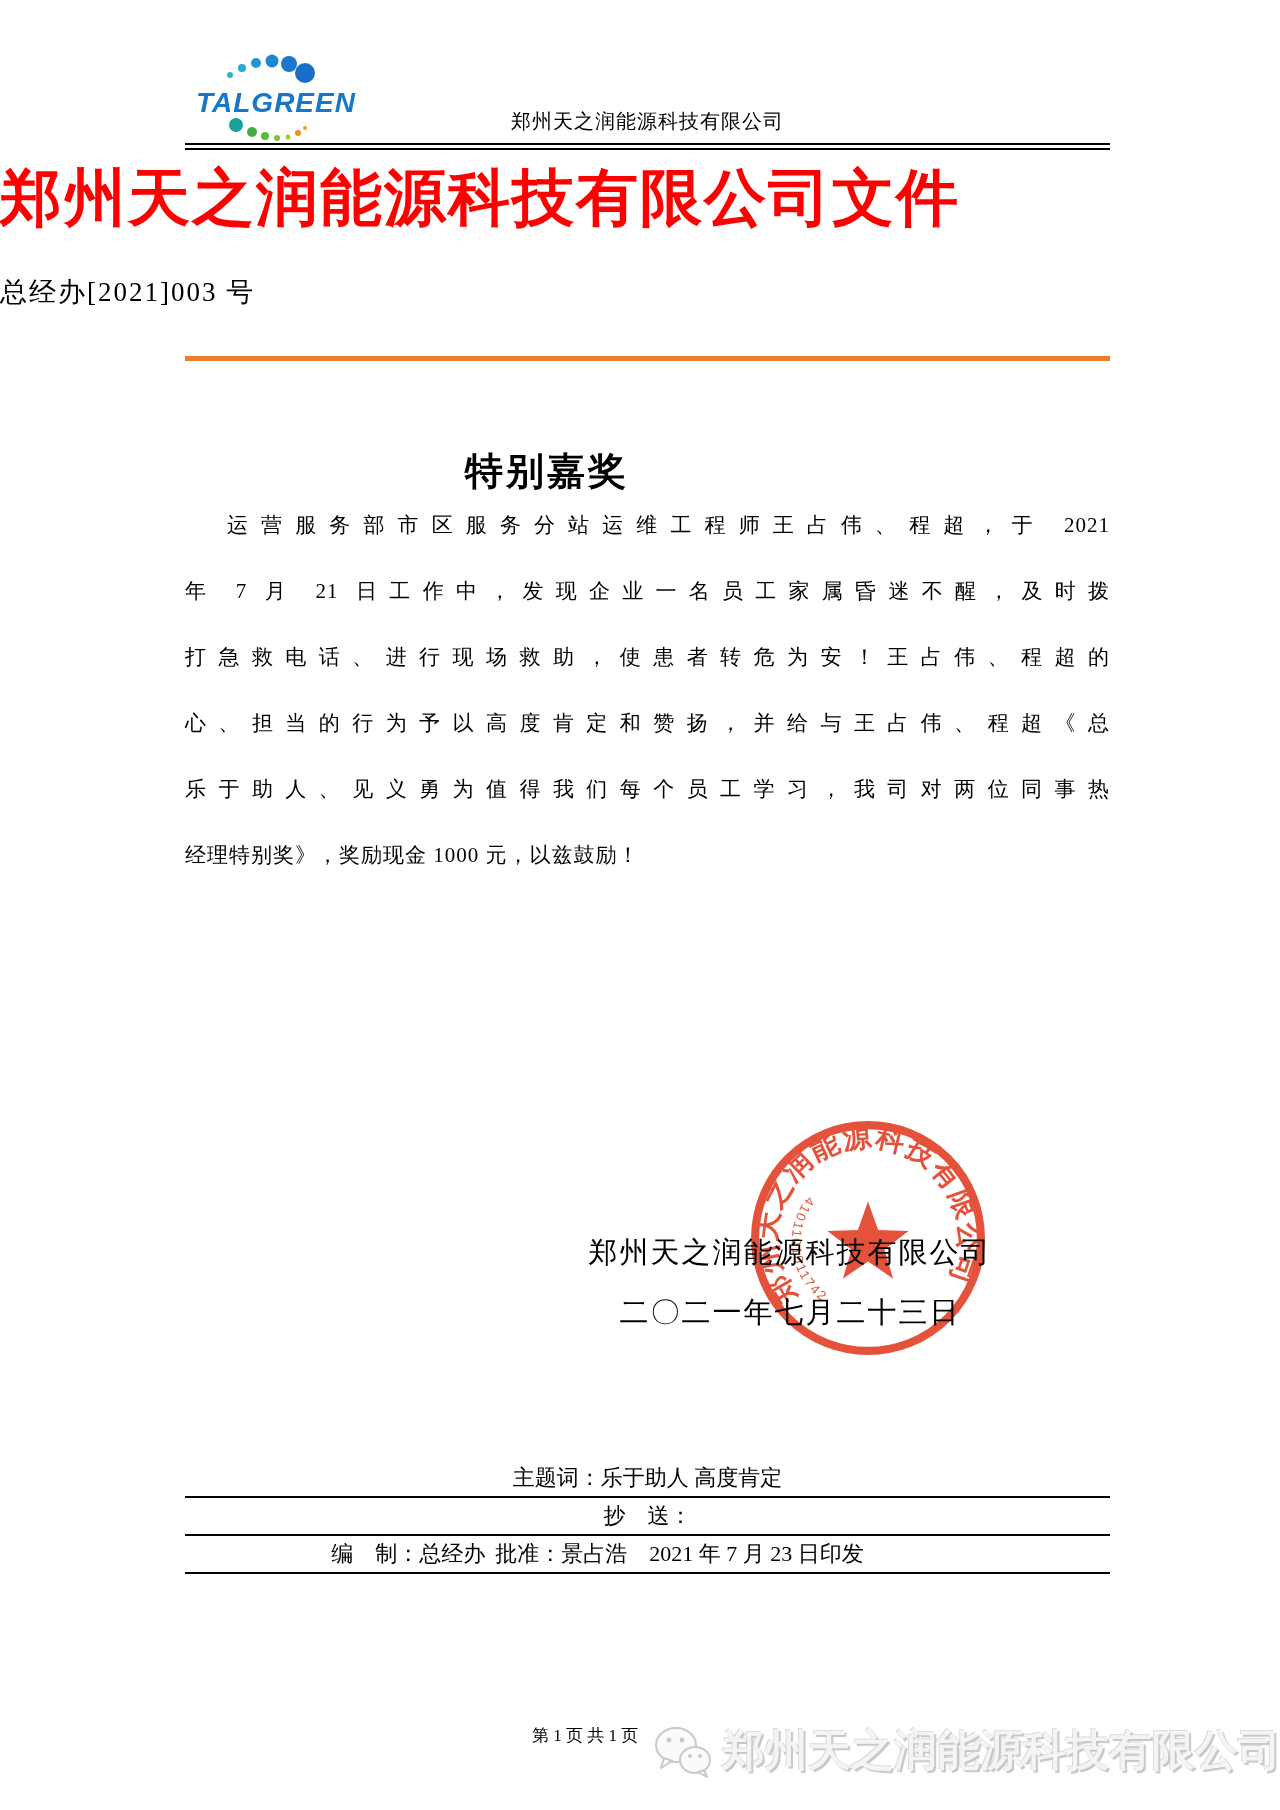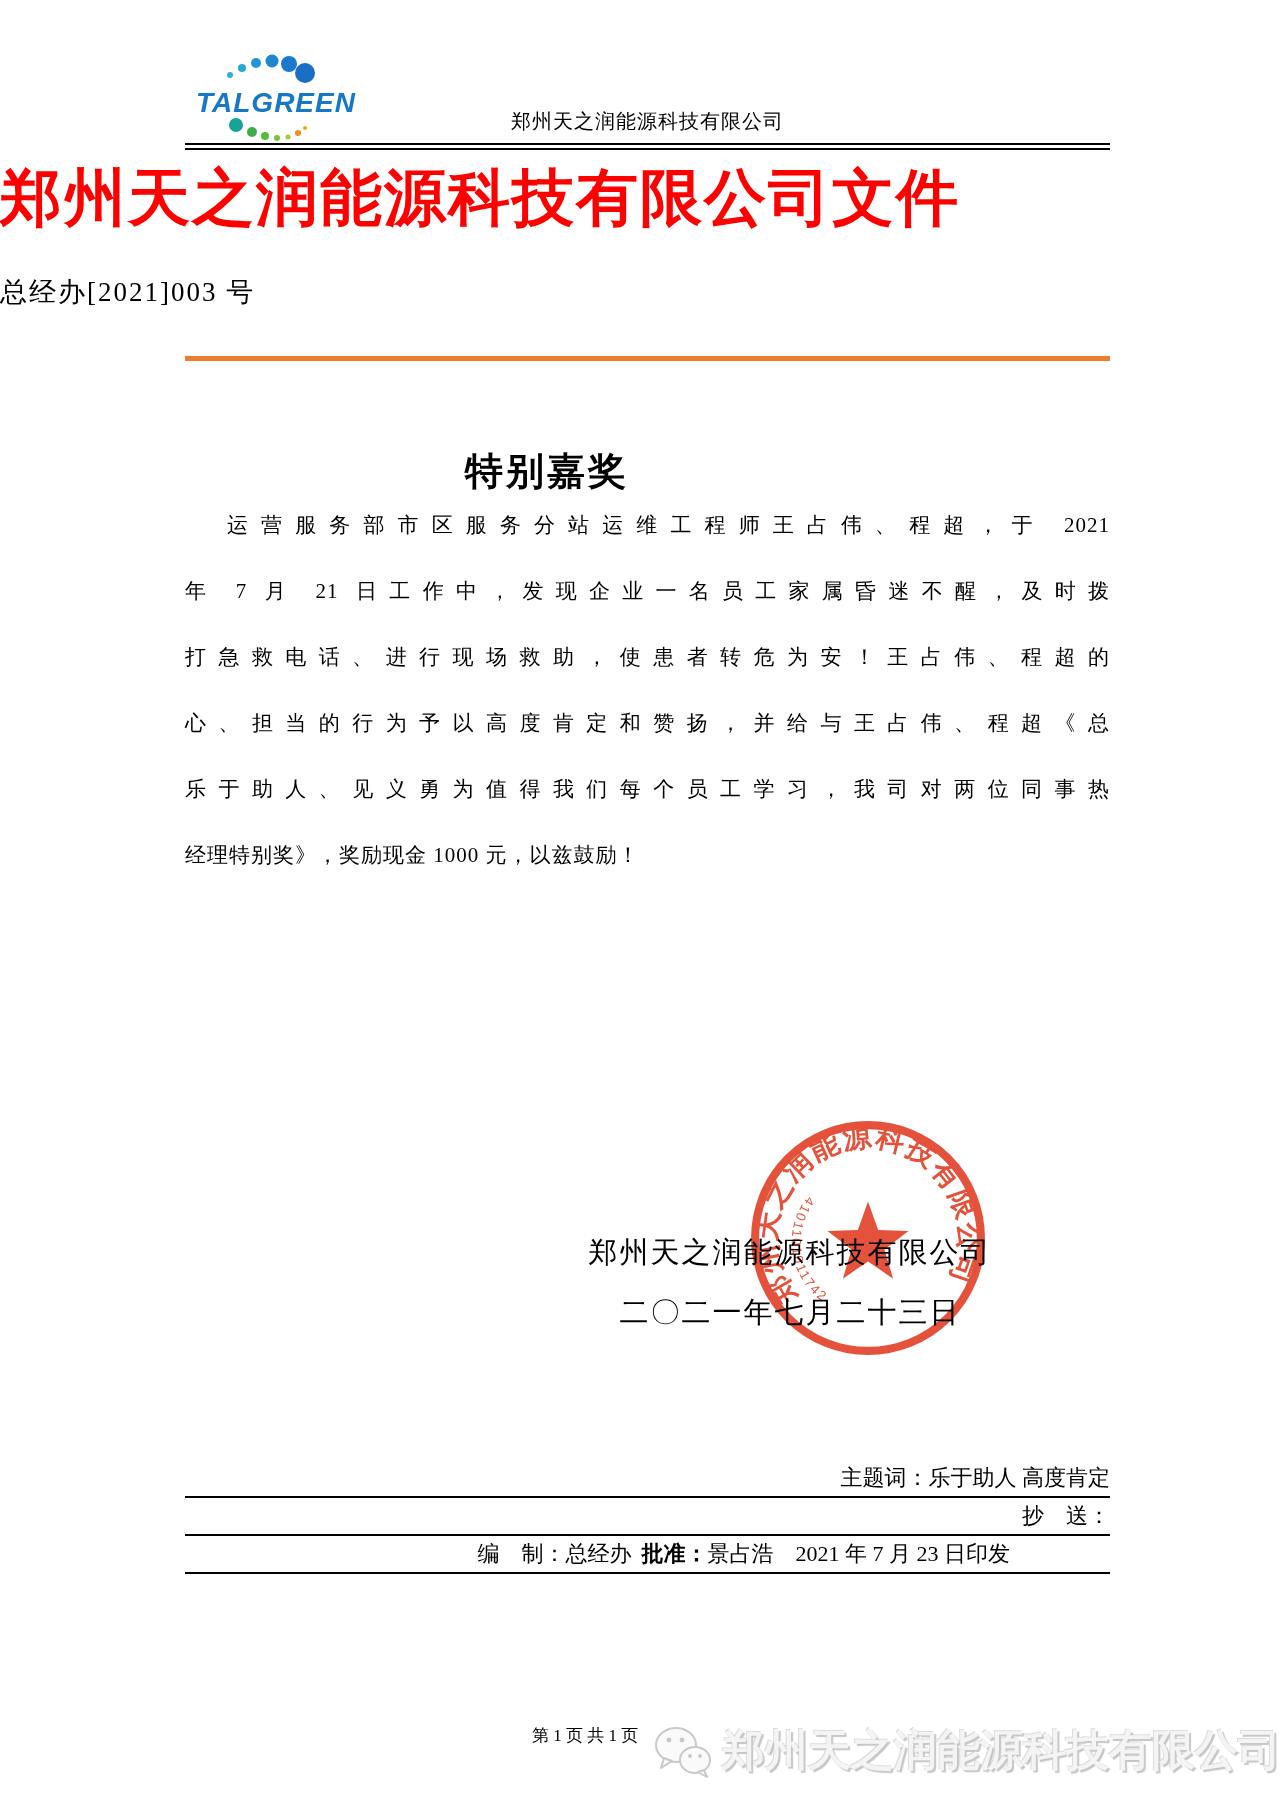--- a/index.html
+++ b/index.html
@@ -58,24 +58,24 @@
     mix-blend-mode:multiply;opacity:.93;
   }
   
   .footer-table{
     position:absolute;left:185px;top:1460px;width:925px;
     font-size:22px;
   }
   .footer-row{
     height:36px;line-height:36px;
     border-bottom:2px solid #000;
-    display:flex;justify-content:flex-end;white-space:nowrap;
+    display:flex;justify-content:center;white-space:nowrap;
   }
   .footer-row .right-cell{padding-right:100px;margin-left:22px;}
-  .approve{margin-left:10px;font-weight:bold;}
+  .approve{margin-left:10px;}
   .page-info{
     position:absolute;left:440px;top:1682px;width:290px;
     text-align:center;font-size:17px;margin-top:42px;
   }
   
   .watermark{
     position:absolute;left:652px;top:1716px;width:700px;height:70px;
     display:flex;align-items:center;gap:8px;
     color:#ececec;
   }

